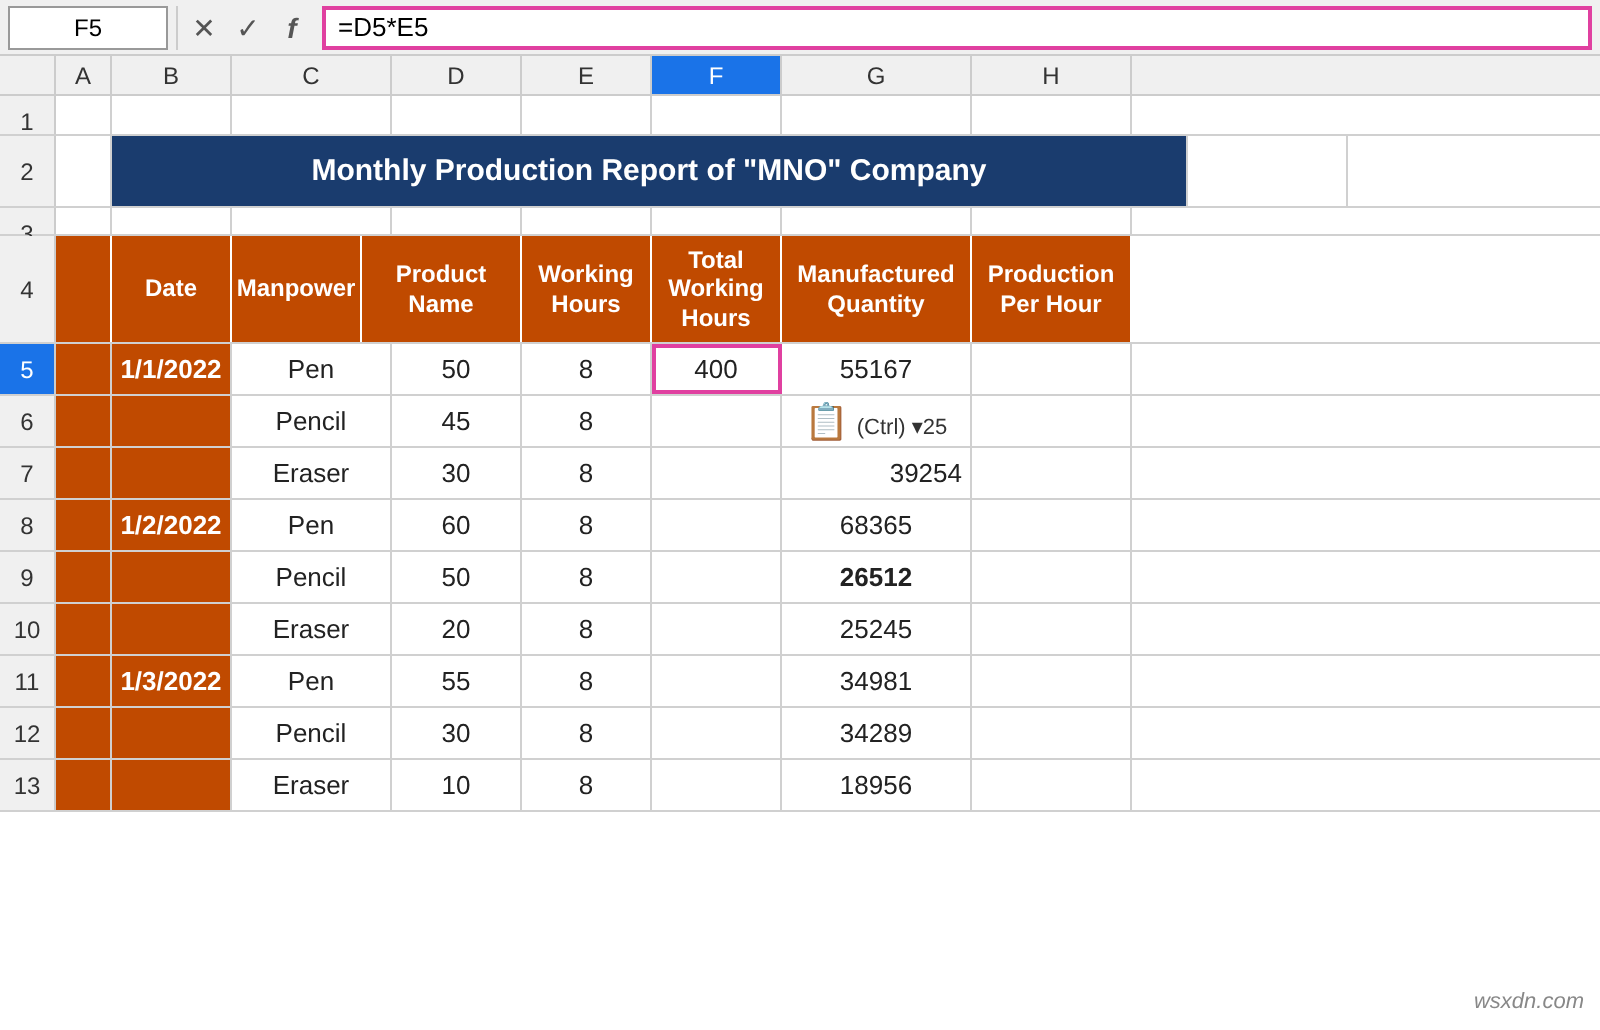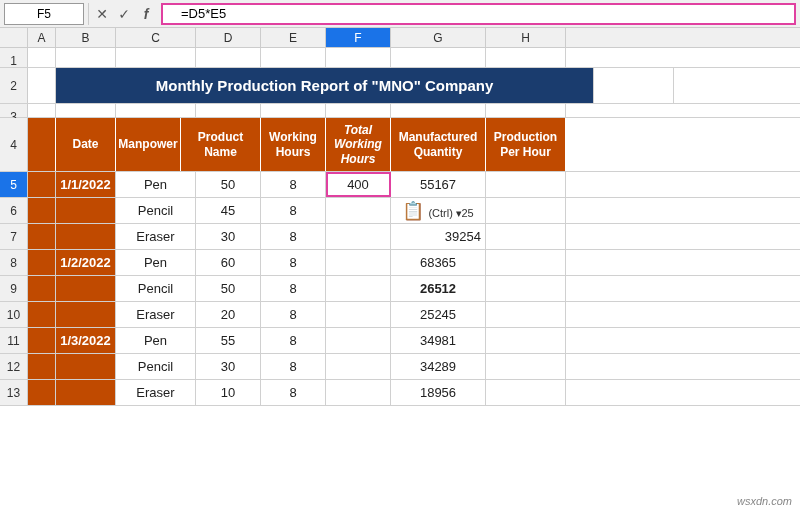--- a/index.html
+++ b/index.html
@@ -46,21 +46,21 @@
       font-size: 14px;
       cursor: pointer;
       color: #555;
       width: 18px;
       text-align: center;
     }
     .formula-input {
       flex: 1;
       border: 2px solid #e040a0;
       height: 22px;
-      padding: 2px 18px;
+      padding: 2px 6px;
       font-size: 13px;
       outline: none;
       background: #fff;
     }
 
     
     .col-headers {
       display: flex;
       background: #f0f0f0;
       border-bottom: 1px solid #ccc;
@@ -238,21 +238,21 @@
     <div class="cell" style="width:80px;"></div>
   </div>
 
   <div class="sheet-row header-row">
     <div class="row-num" style="line-height:54px;">4</div>
     <div class="header-cell cell" style="width:28px;"></div>
     <div class="header-cell cell" style="width:60px;">Date</div>
     <div class="header-cell cell" style="width:65px;">Manpower</div>
     <div class="header-cell cell" style="width:80px;">Product<br>Name</div>
     <div class="header-cell cell" style="width:65px;">Working<br>Hours</div>
-    <div class="header-cell cell" style="width:65px;font-style:italic;">Total<br>Working<br>Hours</div>
+    <div class="header-cell cell" style="width:65px;">Total<br>Working<br>Hours</div>
     <div class="header-cell cell" style="width:95px;">Manufactured<br>Quantity</div>
     <div class="header-cell cell" style="width:80px;">Production<br>Per Hour</div>
   </div>
 
   <div class="sheet-row">
     <div class="row-num selected">5</div>
     <div class="date-cell cell" style="width:28px;"></div>
     <div class="date-cell cell" style="width:60px;">1/1/2022</div>
     <div class="cell" style="width:80px;">Pen</div>
     <div class="cell" style="width:65px;">50</div>

